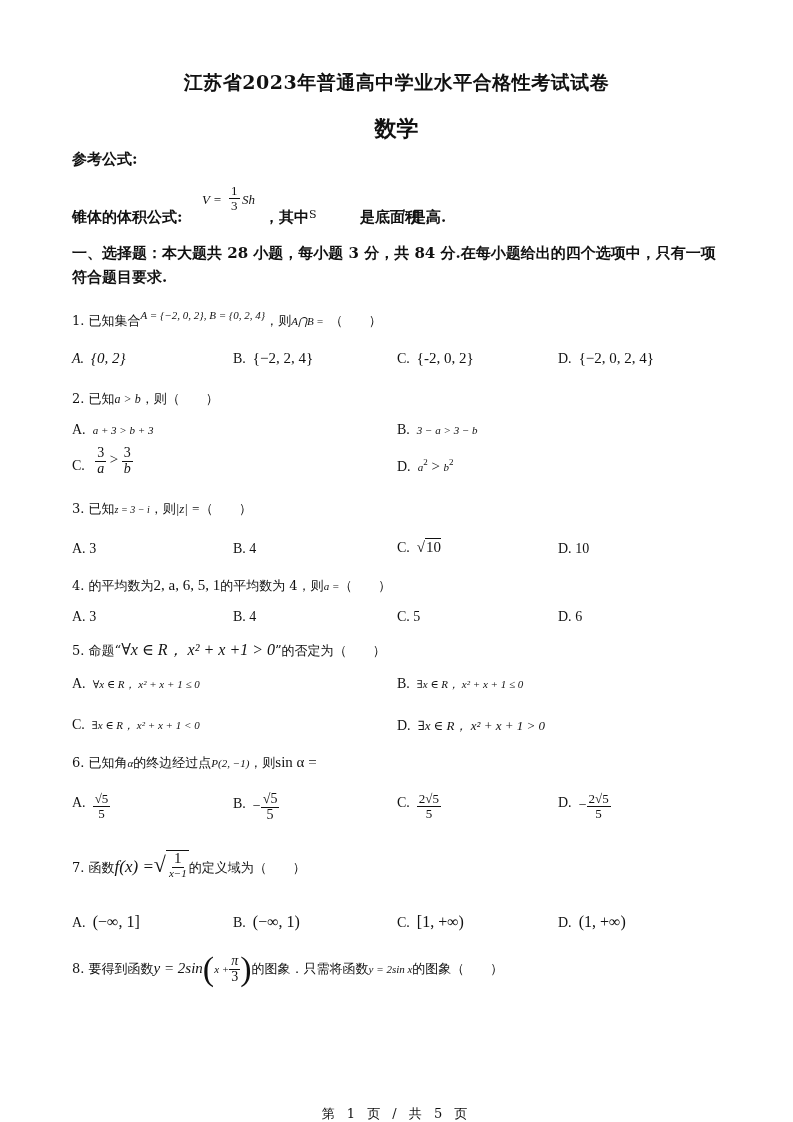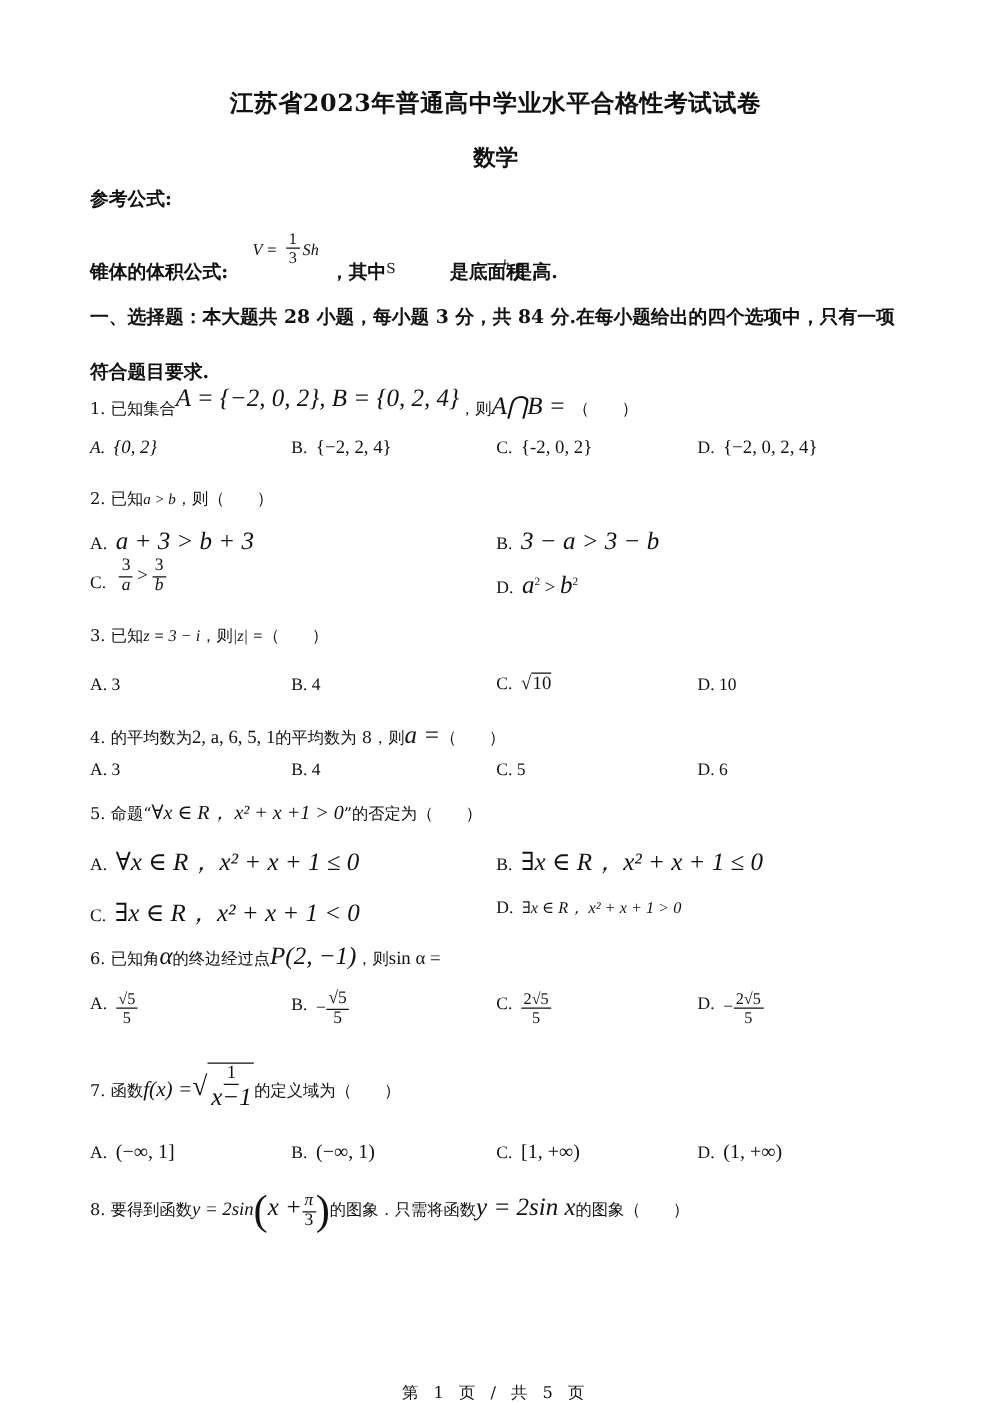--- a/index.html
+++ b/index.html
@@ -4,25 +4,25 @@
 <style>
   html, body { margin: 0; padding: 0; background: #ffffff; }
   body {
     width: 793px; height: 1122px; position: relative; overflow: hidden;
     font-family: "DejaVu Serif", "Liberation Serif", serif;
     color: #111;
     font-size: 13px;
   }
   .abs { position: absolute; white-space: nowrap; }
   .title { font-weight: bold; font-size: 19px; left: 0; width: 793px; text-align: center; letter-spacing: 0.5px; }
-  .subtitle { font-weight: bold; font-size: 18px; left: 0; width: 793px; text-align: center; }
+  .subtitle { font-weight: bold; font-size: 22px; left: 0; width: 793px; text-align: center; }
   .bold { font-weight: bold; font-size: 15px; }
   .q { font-size: 13px; }
   .m { font-family: "Liberation Serif", "DejaVu Serif", serif; font-size: 15px; }
-  .mi { font-family: "Liberation Serif", "DejaVu Serif", serif; font-style: italic; font-size: 20px; }
+  .mi { font-family: "Liberation Serif", "DejaVu Serif", serif; font-style: italic; font-size: 11px; }
   .opt { font-size: 14px; font-family: "Liberation Serif", serif; }
   .frac { display: inline-flex; flex-direction: column; align-items: center; vertical-align: middle; line-height: 1.05; font-family: "Liberation Serif", serif; }
   .frac .num { border-bottom: 1px solid #111; padding: 0 2px; }
   .frac .den { padding: 0 2px; }
   .sqrt { border-top: 1px solid #111; padding-left: 1px; }
   .big-paren { font-size: 34px; vertical-align: middle; font-weight: 200; line-height: 1; font-family: "Liberation Serif", serif; }
   .footer { font-size: 13px; left: 0; width: 793px; text-align: center; letter-spacing: 4px; }
   sup { font-size: 9px; }
 </style>
 </head>
@@ -41,21 +41,21 @@
   </span>
   <span class="mi" style="position:absolute; left:170px; top:4px; font-size:13px;">Sh</span>
   <span class="bold" style="position:absolute; left:192px; top:20px;">，其中</span>
   <span style="position:absolute; left:237px; top:20px; font-size:11px;">S</span>
   <span class="bold" style="position:absolute; left:260px; top:20px;margin-left:28px;">是底面积，</span>
   <span class="mi" style="position:absolute; left:330px; top:18px; font-size:11px;">h</span>
   <span class="bold" style="position:absolute; left:339px; top:20px;">是高.</span>
 </div>
 
 <div class="abs bold" style="left:72px; top:244px;">一、选择题：本大题共 28 小题，每小题 3 分，共 84 分.在每小题给出的四个选项中，只有一项</div>
-<div class="abs bold" style="left:72px; top:288px;">符合题目要求.</div>
+<div class="abs bold" style="left:72px; top:268px;">符合题目要求.</div>
 
 <div class="abs q" style="left:72px; top:312px;">
   <span>1.</span>
   <span>已知集合</span><span class="mi" style="position:relative; top:-6px;">A = {−2, 0, 2}, B = {0, 2, 4}</span><span>，则</span><span class="mi">A⋂B =</span><span style="margin-left:6px;">（　　）</span>
 </div>
 <div class="abs opt" style="left:72px; top:350px;font-style:italic;"><span>A.</span>&nbsp;&nbsp;<span class="m">{0, 2}</span></div>
 <div class="abs opt" style="left:233px; top:350px;"><span>B.</span>&nbsp;&nbsp;<span class="m">{−2, 2, 4}</span></div>
 <div class="abs opt" style="left:397px; top:350px;"><span>C.</span>&nbsp;&nbsp;<span class="m">{-2, 0, 2}</span></div>
 <div class="abs opt" style="left:558px; top:350px;"><span>D.</span>&nbsp;&nbsp;<span class="m">{−2, 0, 2, 4}</span></div>
 
@@ -74,30 +74,30 @@
   <span class="m">&gt;</span>
   <span class="frac" style="font-size:14px;">
       <span class="num">3</span>
       <span class="den mi" style="font-size:14px;">b</span>
     </span>
 </div>
 <div class="abs opt" style="left:397px; top:457px;"><span>D.</span>&nbsp;&nbsp;<span class="mi">a</span><sup>2</sup><span class="m"> &gt; </span><span class="mi">b</span><sup>2</sup></div>
 
 <div class="abs q" style="left:72px; top:500px;">
   <span>3.</span>
-  <span>已知</span><span class="mi" style="font-size:13px;">z = 3 − i</span><span>，则</span><span class="mi" style="font-size:13px;">|z| =</span><span>（　　）</span>
+  <span>已知</span><span class="mi" style="font-size:10px;">z = 3 − i</span><span>，则</span><span class="mi" style="font-size:13px;">|z| =</span><span>（　　）</span>
 </div>
 <div class="abs opt" style="left:72px; top:541px;"><span>A.</span>&nbsp;<span>3</span></div>
 <div class="abs opt" style="left:233px; top:541px;"><span>B.</span>&nbsp;<span>4</span></div>
 <div class="abs opt" style="left:397px; top:539px;"><span>C.</span>&nbsp;&nbsp;<span class="m">√</span><span class="m sqrt">10</span></div>
 <div class="abs opt" style="left:558px; top:541px;"><span>D.</span>&nbsp;<span>10</span></div>
 
 <div class="abs q" style="left:72px; top:577px;">
   <span>4.</span>
-  <span>的平均数为</span><span class="m">2, a, 6, 5, 1</span><span>的平均数为 8，则</span><span class="mi">a =</span><span>（　　）</span>
+  <span>的平均数为</span><span class="m">2, a, 6, 5, 1</span><span>的平均数为 4，则</span><span class="mi">a =</span><span>（　　）</span>
 </div>
 <div class="abs opt" style="left:72px; top:609px;"><span>A.</span>&nbsp;<span>3</span></div>
 <div class="abs opt" style="left:233px; top:609px;"><span>B.</span>&nbsp;<span>4</span></div>
 <div class="abs opt" style="left:397px; top:609px;"><span>C.</span>&nbsp;<span>5</span></div>
 <div class="abs opt" style="left:558px; top:609px;"><span>D.</span>&nbsp;<span>6</span></div>
 
 <div class="abs q" style="left:72px; top:640px;">
   <span>5.</span>
   <span>命题“</span><span class="mi" style="font-size:16px;">∀x ∈ R， x² + x +1 &gt; 0</span><span>”的否定为</span><span>（　　）</span>
 </div>

